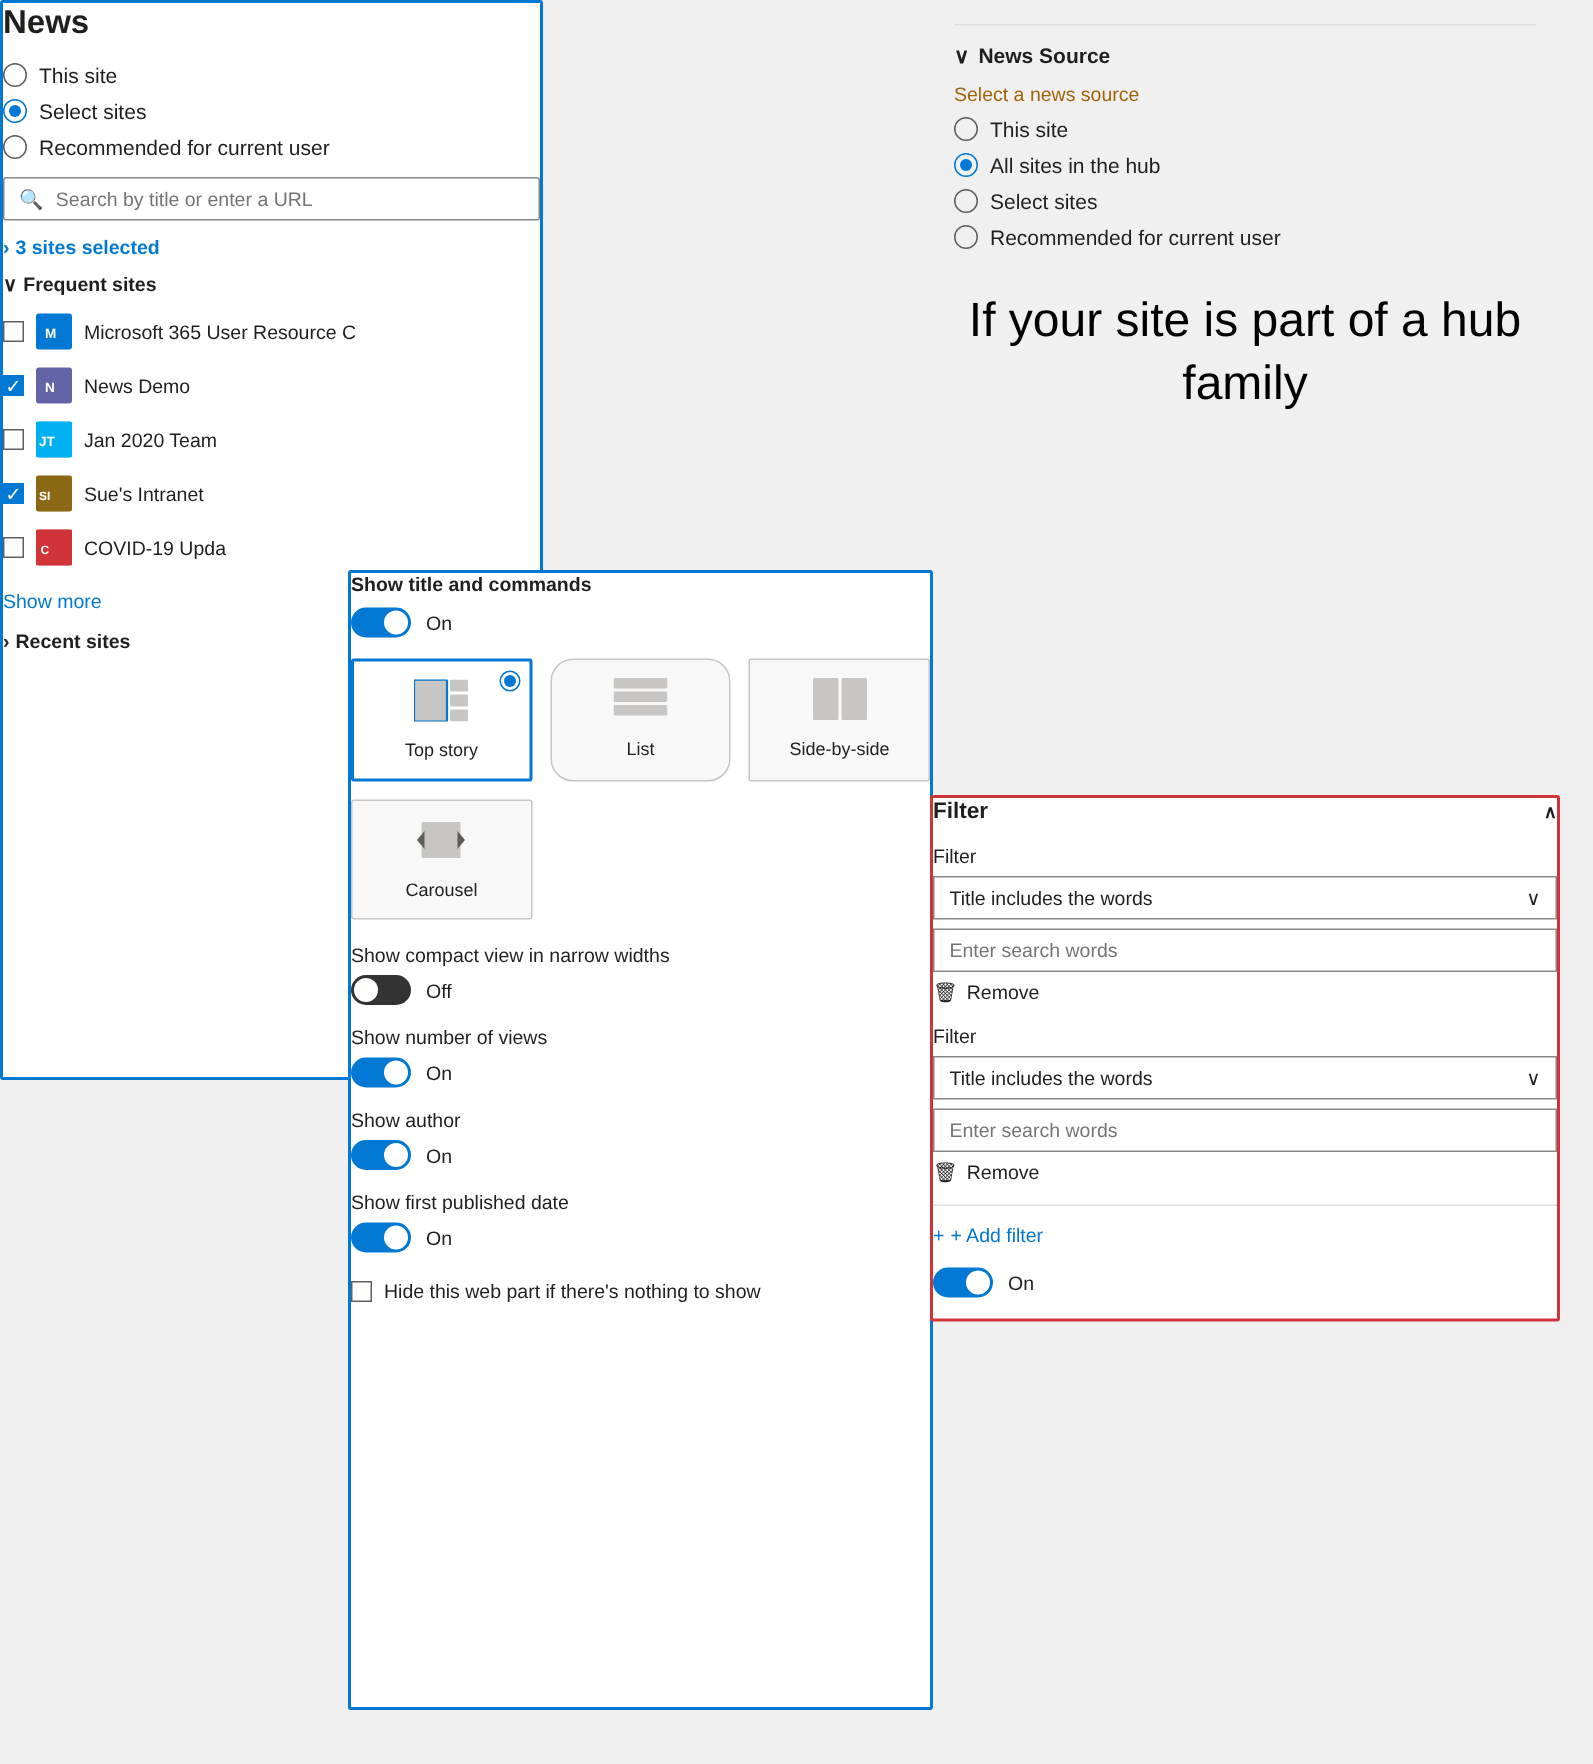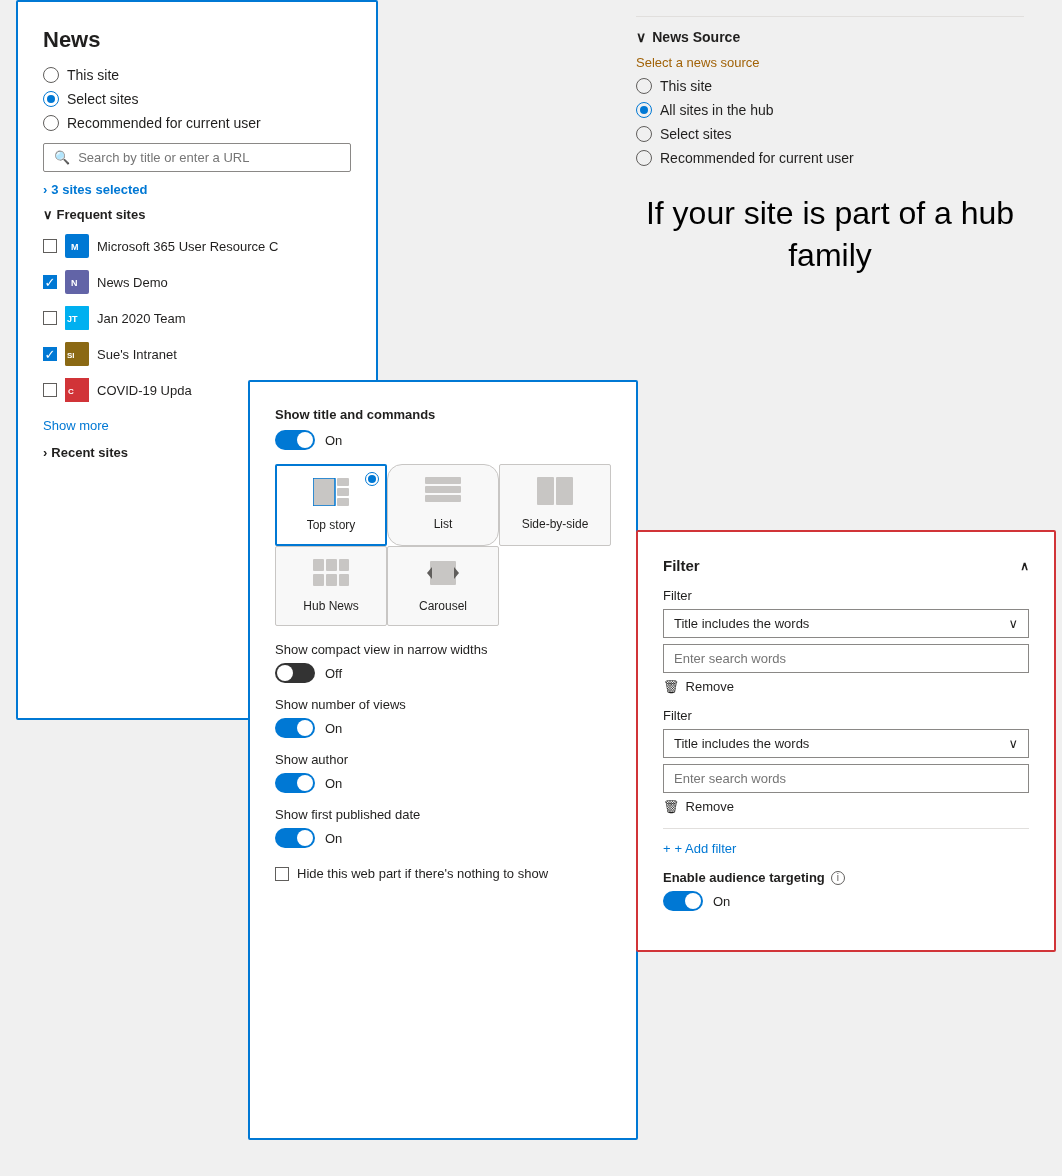--- a/index.html
+++ b/index.html
@@ -12,22 +12,21 @@
       position: relative;
       overflow: hidden;
     }
 
     
     .panel {
       background: #fff;
       border: 1.5px solid #c8c6c4;
       border-radius: 2px;
       position: absolute;
-      padding: 25px;
-      margin-left: 16px;
+      padding: 0;
     }
 
     
     #panel-news {
       top: 0;
       left: 0;
       width: 362px;
       min-height: 720px;
       border: 2px solid #0078d4;
       z-index: 1;
@@ -124,21 +123,21 @@
     .toggle {
       width: 40px; height: 20px; border-radius: 10px;
       display: flex; align-items: center; padding: 2px;
       cursor: pointer; flex-shrink: 0;
     }
     .toggle.on { background: #0078d4; justify-content: flex-end; }
     .toggle.off { background: #8a8886; justify-content: flex-start; }
     .toggle-thumb { width: 16px; height: 16px; border-radius: 50%; background: #fff; }
     .toggle-label { font-size: 13px; color: #201f1e; text-align: center; }
 
-    .layout-grid { display: grid; grid-template-columns: repeat(3, 1fr); gap: 0; margin-bottom: 16px; }
+    .layout-grid { display: grid; grid-template-columns: repeat(3, 1fr); gap: 12px; margin-bottom: 16px; }
     .layout-option {
       border: 1.5px solid #c8c6c4; border-radius: 2px; padding: 12px 8px;
       display: flex; flex-direction: column; align-items: center; gap: 6px;
       cursor: pointer; background: #f8f8f8;
       font-size: 12px; color: #201f1e; text-align: center;
     }
     .layout-option.selected { border: 2px solid #0078d4; background: #fff; }
     .layout-option .layout-icon { font-size: 22px; color: #201f1e; }
 
     .compact-section { margin-bottom: 14px; }
@@ -355,33 +354,20 @@
     <div class="layout-option" style="position:relative;">
       <div class="layout-icon">
         <svg width="36" height="28" viewBox="0 0 36 28">
           <rect x="0" y="0" width="17" height="28" fill="#c8c6c4" rx="1"></rect>
           <rect x="19" y="0" width="17" height="28" fill="#c8c6c4" rx="1"></rect>
         </svg>
       </div>
       <span>Side-by-side</span>
     </div>
 
-    <div class="layout-option" style="position:relative;">
-      <div class="layout-icon">
-        <svg width="36" height="28" viewBox="0 0 36 28">
-          <rect x="0" y="0" width="11" height="12" fill="#c8c6c4" rx="1"></rect>
-          <rect x="13" y="0" width="11" height="12" fill="#c8c6c4" rx="1"></rect>
-          <rect x="26" y="0" width="10" height="12" fill="#c8c6c4" rx="1"></rect>
-          <rect x="0" y="15" width="11" height="12" fill="#c8c6c4" rx="1"></rect>
-          <rect x="13" y="15" width="11" height="12" fill="#c8c6c4" rx="1"></rect>
-          <rect x="26" y="15" width="10" height="12" fill="#c8c6c4" rx="1"></rect>
-        </svg>
-      </div>
-      <span>Hub News</span>
-    </div>
 
     <div class="layout-option" style="position:relative;">
       <div class="layout-icon">
         <svg width="36" height="28" viewBox="0 0 36 28">
           <rect x="5" y="2" width="26" height="24" fill="#c8c6c4" rx="1"></rect>
           <polygon points="2,14 7,8 7,20" fill="#605e5c"></polygon>
           <polygon points="34,14 29,8 29,20" fill="#605e5c"></polygon>
         </svg>
       </div>
       <span>Carousel</span>
@@ -499,24 +485,20 @@
     </div>
   </div>
 
   <hr class="divider">
 
   <div class="add-filter">
     <span>+</span>
     <span>+ Add filter</span>
   </div>
 
-  <div class="audience-row">
-    <span class="audience-label">Enable audience targeting</span>
-    <div class="info-icon">i</div>
-  </div>
 
   <div class="toggle-row">
     <div class="toggle on">
       <div class="toggle-thumb"></div>
     </div>
     <span class="toggle-label">On</span>
   </div>
 </div>
 
 <style>

